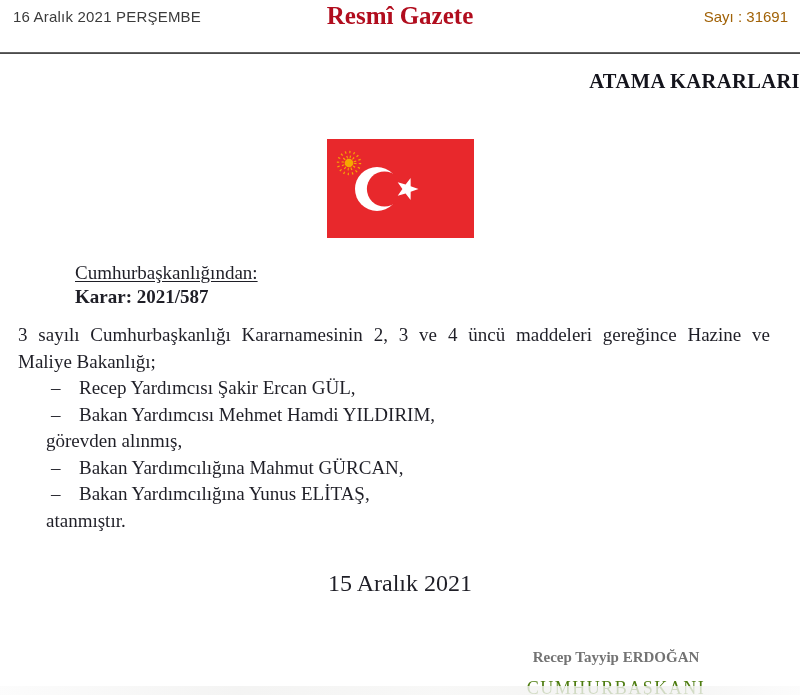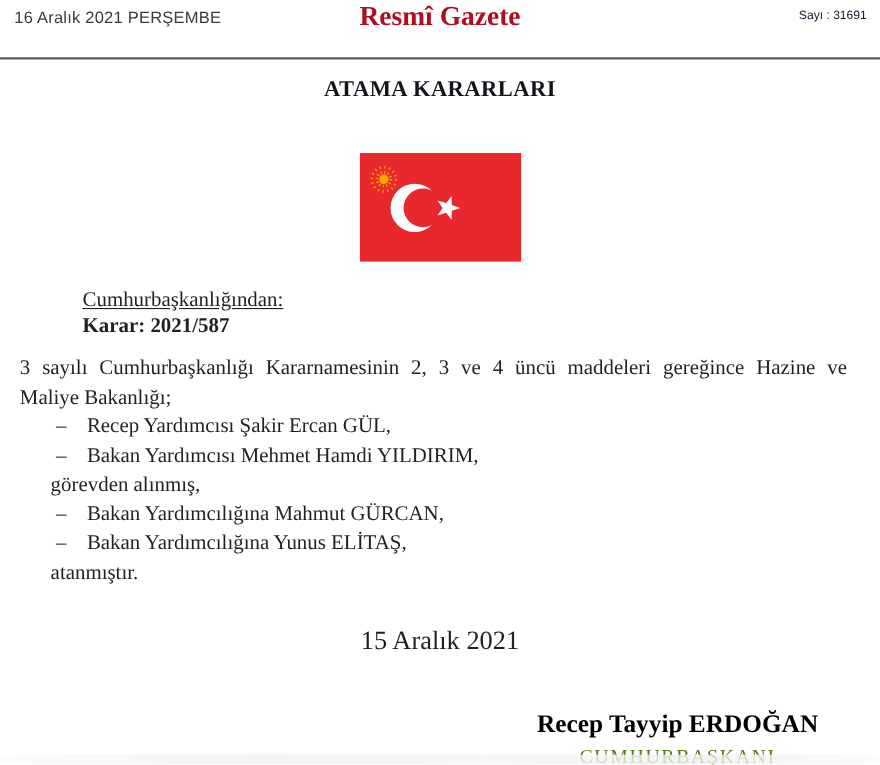--- a/index.html
+++ b/index.html
@@ -17,46 +17,46 @@
     font-family:"Liberation Sans", sans-serif;
     font-size:15px; color:#3b3b3b; letter-spacing:0.2px;
   }
   .m-title {
     position:absolute; left:0; right:0; top:2px; text-align:center;
     font-size:25px; font-weight:bold; color:#b10d1e;
   }
   .m-issue {
     position:absolute; right:12px; top:8px;
     font-family:"Liberation Sans", sans-serif;
-    font-size:11px; color:#0f172a;
+    font-size:15px; color:#a16207;
   }
   .rule { height:2px; background:linear-gradient(#707070,#3f3f3f); }
   
   .section-title {
-    margin-top:15px; text-align:center;
+    margin-top:15px; text-align:right;
     font-size:20.5px; font-weight:bold; letter-spacing:0.4px;
     color:#14141c; line-height:24px;
   }
   
   .flag { display:block; margin:46px auto 0 auto; width:147px; height:99px; }
   
   .authority {
     margin:23px 0 0 75px; font-size:19px; line-height:24px;
     text-decoration:underline; text-underline-offset:2px;
   }
   .decision-no { margin-left:75px; font-size:19px; font-weight:bold; line-height:24px; }
   .body-par { margin:13px 30px 0 18px; font-size:19px; line-height:26.5px; }
   .body-line1 { text-align:justify; text-align-last:justify; }
   .list { margin-top:0; font-size:19px; line-height:26.5px; }
   .list-row { padding-left:51px; }
   .list-row .dash { display:inline-block; width:28px; }
   .closing-line { margin-left:46px; }
   .date-line { margin-top:36px; text-align:center; font-size:24px; line-height:26px; }
   .signature { margin:48px 0 0 470px; width:292px; text-align:center; }
-  .sig-name { font-size:23px; font-weight:bold; line-height:27px; color:#000000; }
+  .sig-name { font-size:15px; font-weight:bold; line-height:27px; color:#737373; }
   .sig-title { margin-top:4px; font-size:18px; line-height:26px; letter-spacing:1.5px; color:#4d7c0f; }
   .scan-artifact {
     position:absolute; left:0; right:0; bottom:0; height:9px;
     background:linear-gradient(90deg, #fbfbfb, #f1f1f0 30%, #f6f6f5 55%, #f0f0ef 80%, #fbfbfb);
     opacity:0.8;
   }
 </style>
 </head>
 <body>
 

